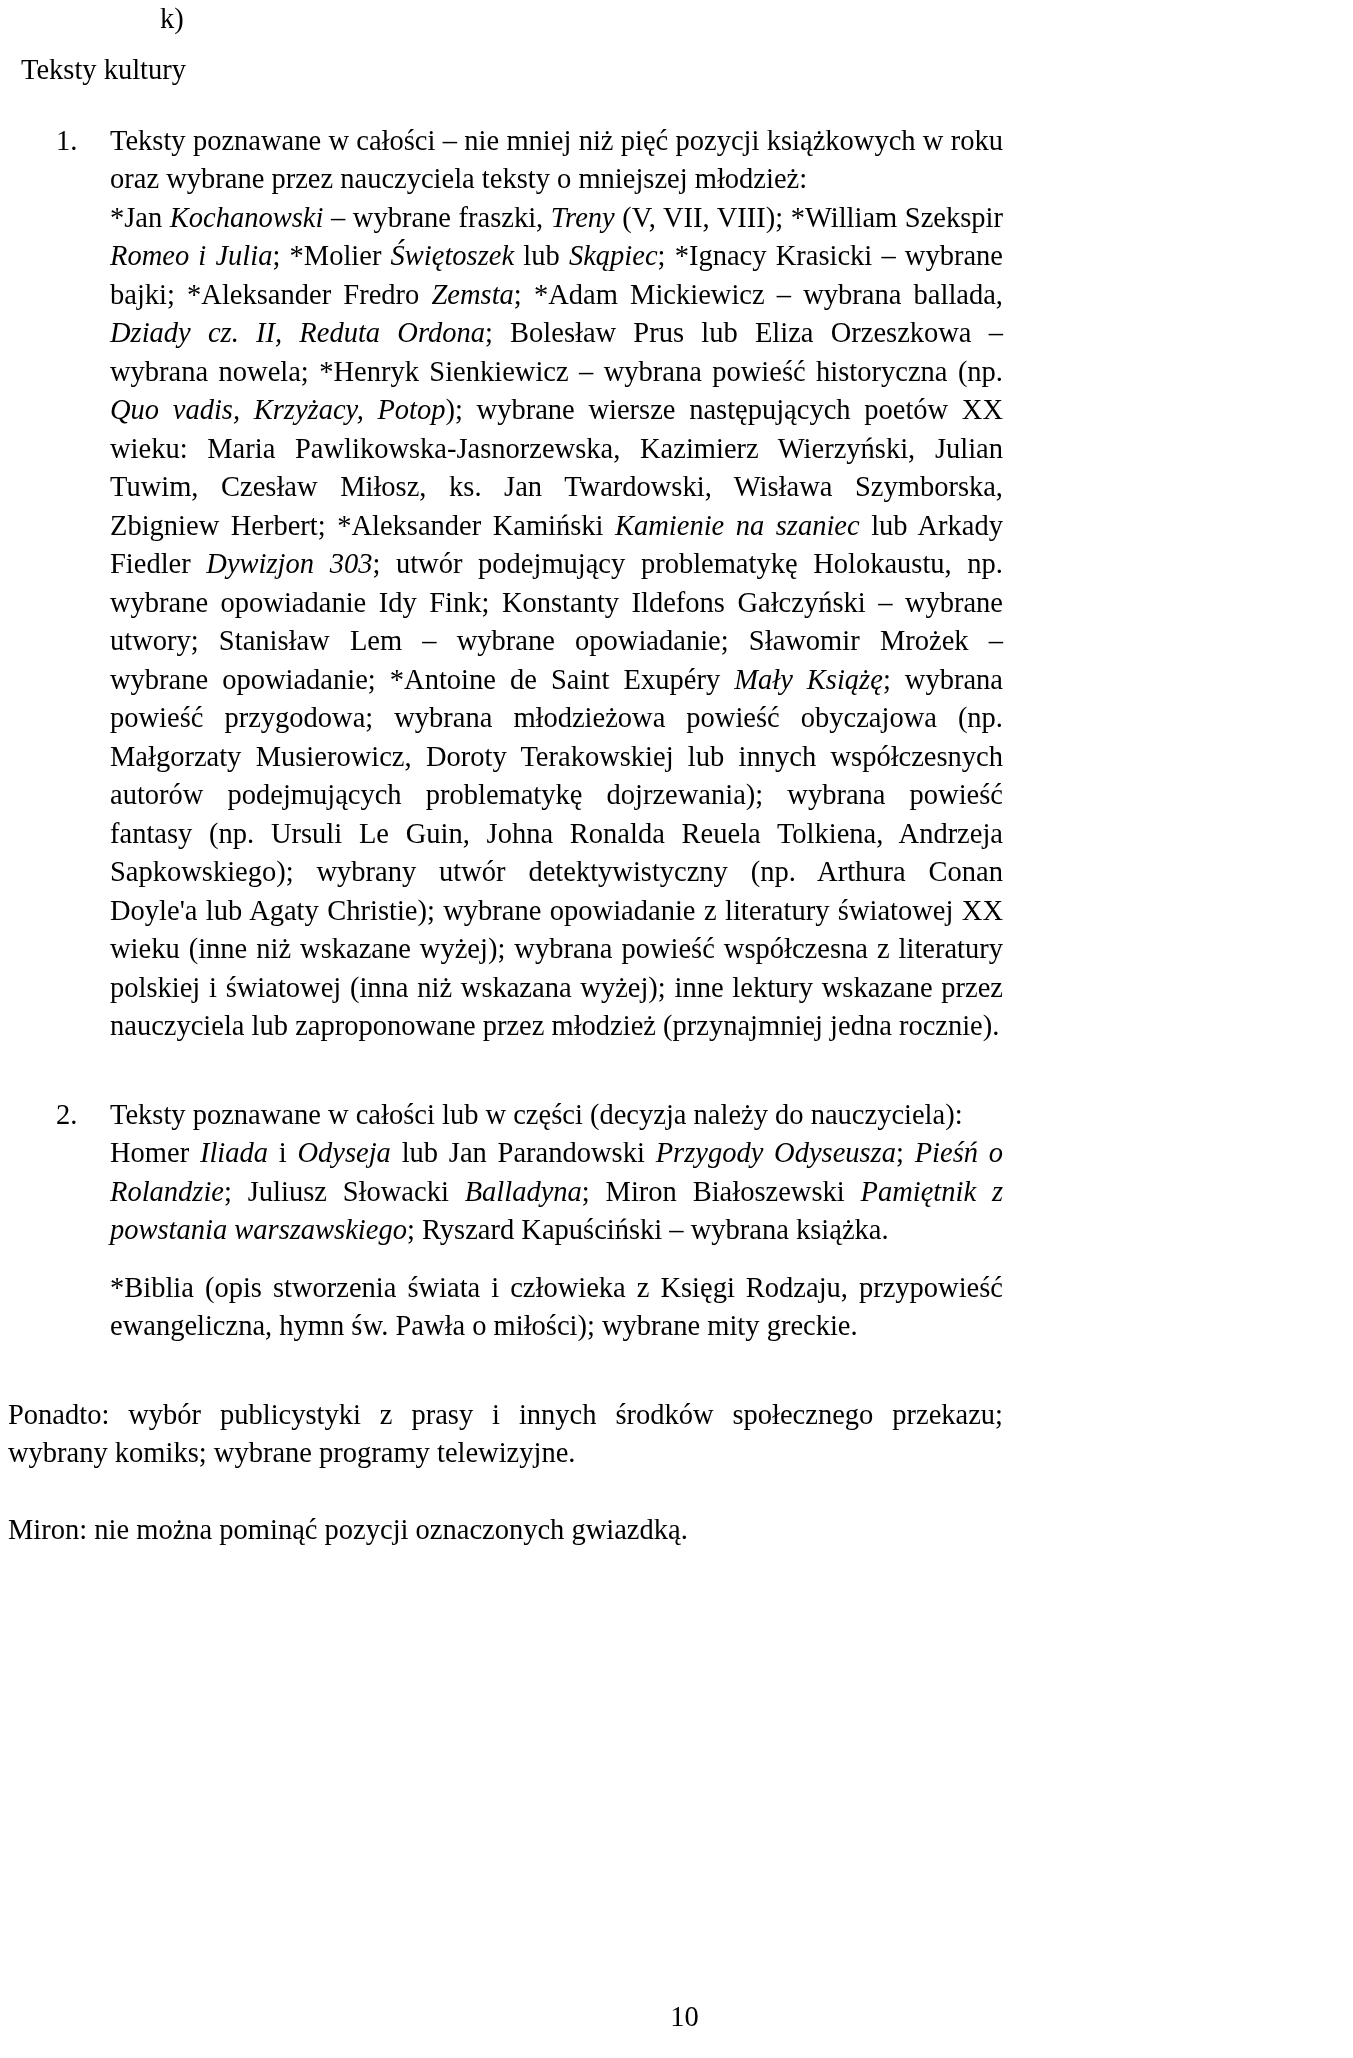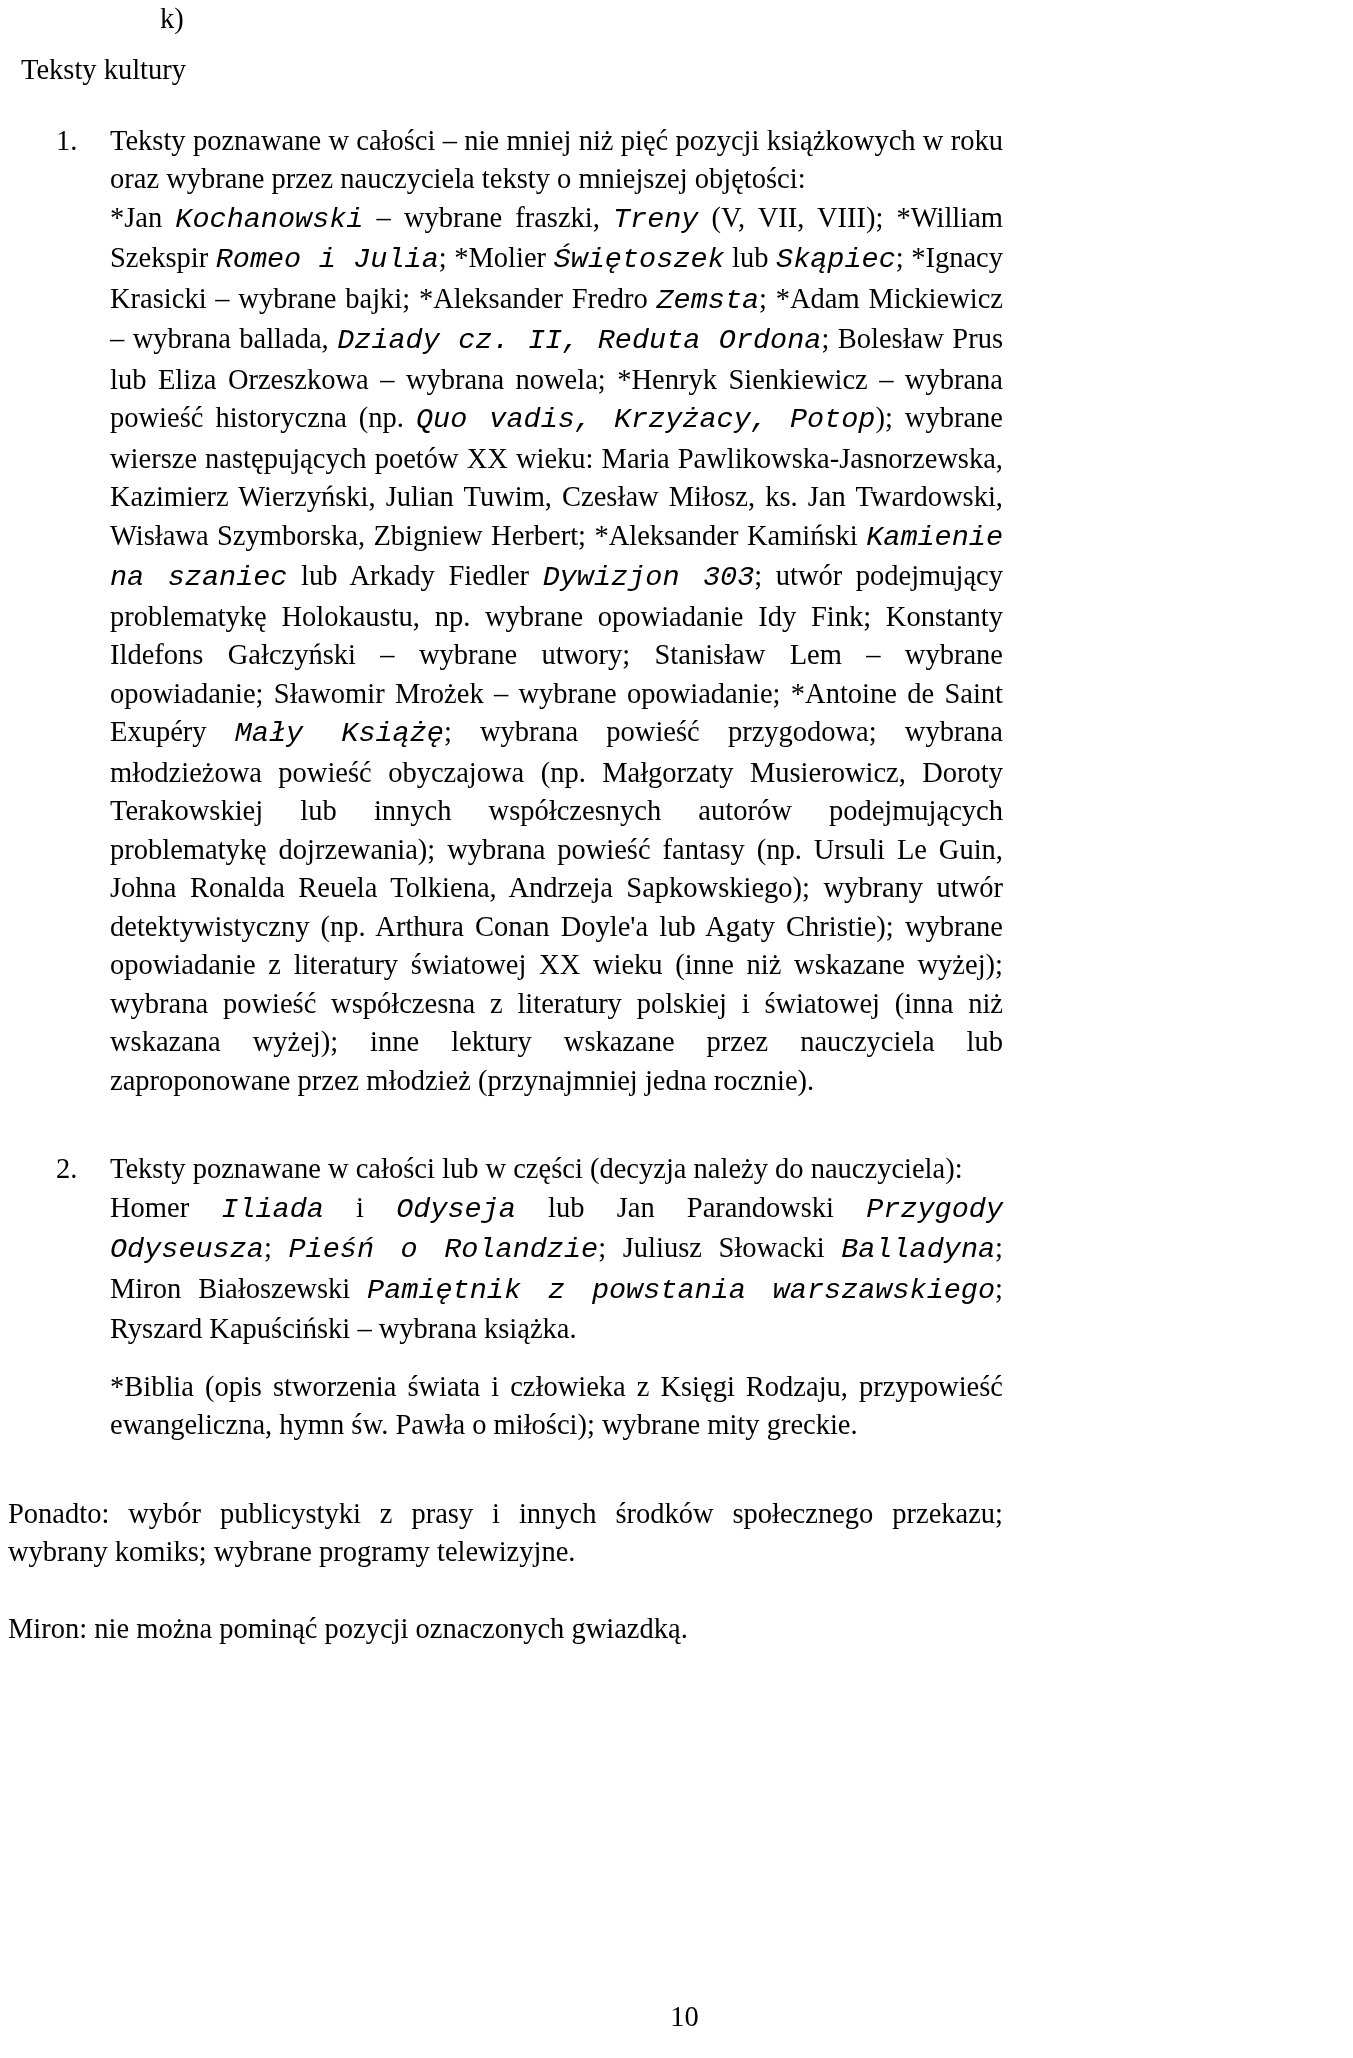--- a/index.html
+++ b/index.html
@@ -68,21 +68,21 @@
   }
   .indent-block {
     padding-left: 102px;
   }
   .flush-block {
     padding-left: 0;
   }
   .spacer-sm { height: 19px; }
   .spacer-md { height: 38px; }
   .spacer-lg { height: 50px; }
-  i, .ital { font-style: italic; font-family: Liberation Mono, monospace; }
+  i, .ital { font-style: italic; }
   .pagenum {
     position: absolute;
     left: 16px;
     right: 0;
     top: 2000px;
     text-align: center;
     font-size: 28.5px;
     line-height: 34px;
     font-family: "Liberation Serif", "DejaVu Serif", serif;
   }
@@ -98,21 +98,21 @@
     </div>
 
     <div class="spacer-md"></div>
 
     <div class="heading-line">Teksty kultury</div>
 
     <div class="spacer-sm"></div>
 
     <div class="para num-item">
       <span class="marker">1.</span>
-      <span>Teksty poznawane w całości – nie mniej niż pięć pozycji książkowych w roku oraz wybrane przez nauczyciela teksty o mniejszej objętości:</span>
+      <span>Teksty poznawane w całości – nie mniej niż pięć pozycji książkowych w roku oraz wybrane przez nauczyciela teksty o mniejszej młodzież:</span>
     </div>
     <div class="para indent-block"><span>*Jan </span><span class="ital">Kochanowski</span><span> – wybrane fraszki, </span><span class="ital">Treny</span><span> (V, VII, VIII); *William Szekspir </span><span class="ital">Romeo i Julia</span><span>; *Molier </span><span class="ital">Świętoszek</span><span> lub </span><span class="ital">Skąpiec</span><span>; *Ignacy Krasicki – wybrane bajki; *Aleksander Fredro </span><span class="ital">Zemsta</span><span>; *Adam Mickiewicz – wybrana ballada, </span><span class="ital">Dziady cz. II, Reduta Ordona</span><span>; Bolesław Prus lub Eliza Orzeszkowa – wybrana nowela; *Henryk Sienkiewicz – wybrana powieść historyczna (np. </span><span class="ital">Quo vadis, Krzyżacy, Potop</span><span>); wybrane wiersze następujących poetów XX wieku: Maria Pawlikowska-Jasnorzewska, Kazimierz Wierzyński, Julian Tuwim, Czesław Miłosz, ks. Jan Twardowski, Wisława Szymborska, Zbigniew Herbert; *Aleksander Kamiński </span><span class="ital">Kamienie na szaniec</span><span> lub Arkady Fiedler </span><span class="ital">Dywizjon 303</span><span>; utwór podejmujący problematykę Holokaustu, np. wybrane opowiadanie Idy Fink; Konstanty Ildefons Gałczyński – wybrane utwory; Stanisław Lem – wybrane opowiadanie; Sławomir Mrożek – wybrane opowiadanie; *Antoine de Saint Exupéry </span><span class="ital">Mały Książę</span><span>; wybrana powieść przygodowa; wybrana młodzieżowa powieść obyczajowa (np. Małgorzaty Musierowicz, Doroty Terakowskiej lub innych współczesnych autorów podejmujących problematykę dojrzewania); wybrana powieść fantasy (np. Ursuli Le Guin, Johna Ronalda Reuela Tolkiena, Andrzeja Sapkowskiego); wybrany utwór detektywistyczny (np. Arthura Conan Doyle'a lub Agaty Christie); wybrane opowiadanie z literatury światowej XX wieku (inne niż wskazane wyżej); wybrana powieść współczesna z literatury polskiej i światowej (inna niż wskazana wyżej); inne lektury wskazane przez nauczyciela lub zaproponowane przez młodzież (przynajmniej jedna rocznie).</span></div>
 
     <div class="spacer-lg"></div>
 
     <div class="para num-item">
       <span class="marker">2.</span>
       <span>Teksty poznawane w całości lub w części (decyzja należy do nauczyciela):</span>
     </div>
     <div class="para indent-block"><span>Homer </span><span class="ital">Iliada</span><span> i </span><span class="ital">Odyseja</span><span> lub Jan Parandowski </span><span class="ital">Przygody Odyseusza</span><span>; </span><span class="ital">Pieśń o Rolandzie</span><span>; Juliusz Słowacki </span><span class="ital">Balladyna</span><span>; Miron Białoszewski </span><span class="ital">Pamiętnik z powstania warszawskiego</span><span>; Ryszard Kapuściński – wybrana książka.</span></div>

